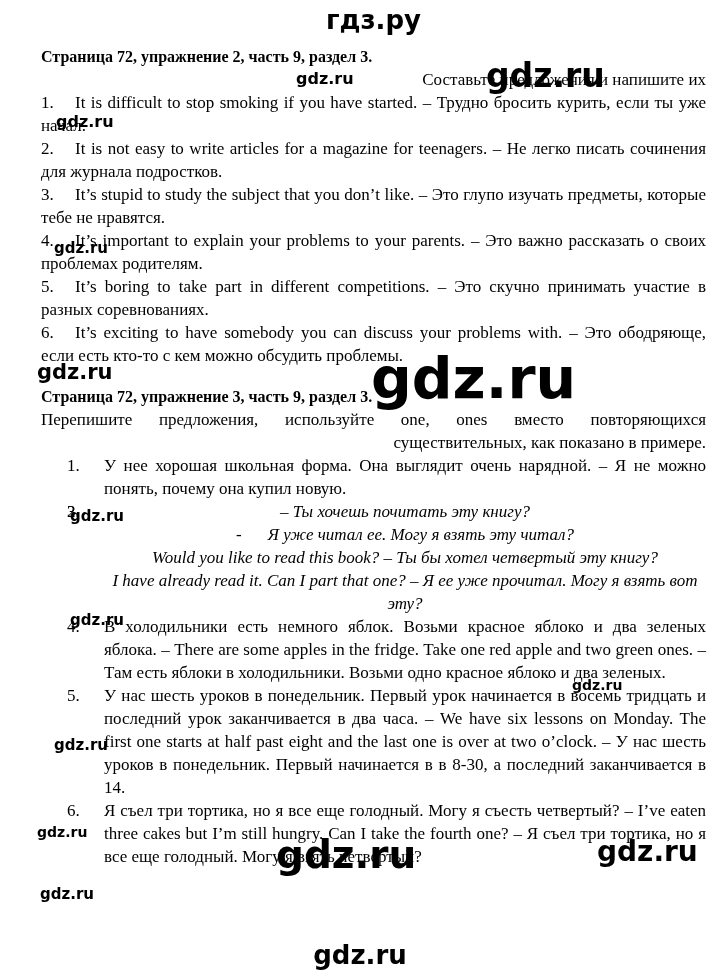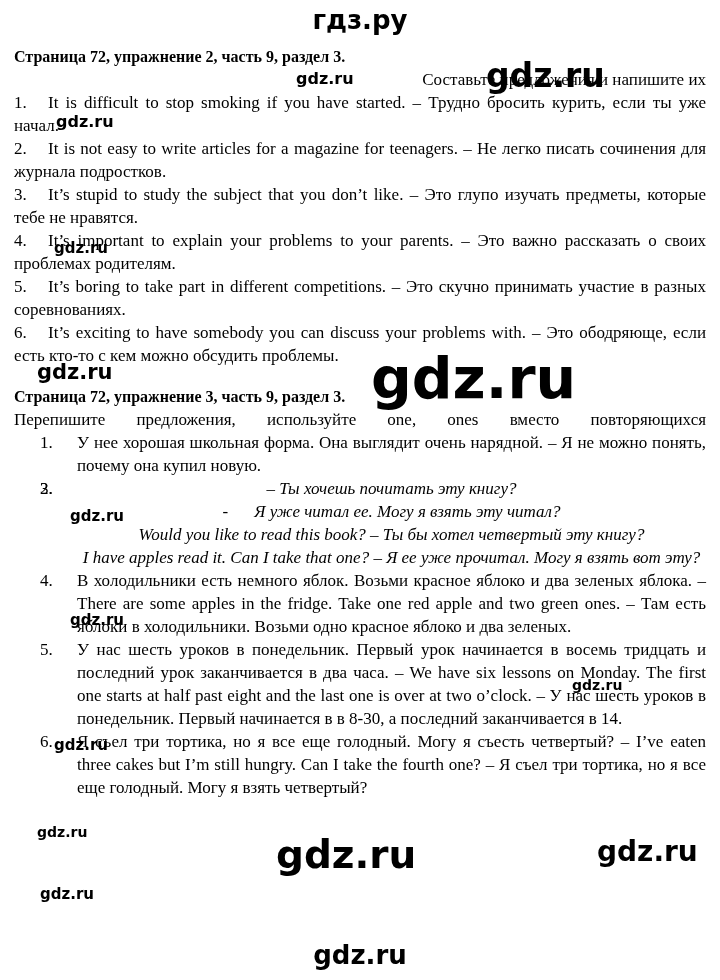--- a/index.html
+++ b/index.html
@@ -3,21 +3,21 @@
 <meta charset="utf-8">
 <style>
   html,body { margin:0; padding:0; }
   body {
     width:720px; height:980px;
     background:#ffffff; color:#000000;
     font-family:"Liberation Serif", "DejaVu Serif", serif;
     font-size:17px; line-height:23px;
     position:relative; overflow:hidden;
   }
-  .page { padding:0 14px; position:relative; }
+  .page { padding:0 14px; position:relative;margin-left:27px; }
   .site-header {
     font-family:"DejaVu Sans", "Liberation Sans", sans-serif;
     font-weight:700; font-size:26px; line-height:40px;
     text-align:center;
   }
   .ex-heading { font-weight:700; font-size:16px; margin-top:5px; }
   .ex-heading.second { margin-top:18px; }
   .intro { text-align:right; }
   .intro-just { text-align:justify; text-align-last:justify; }
   .item2 { margin:0; text-align:justify; }
@@ -68,31 +68,32 @@
     <p class="item2"><span class="num">1.</span><span>It is difficult to stop smoking if you have started. – Трудно бросить курить, если ты уже начал.</span></p>
     <p class="item2"><span class="num">2.</span><span>It is not easy to write articles for a magazine for teenagers. – Не легко писать сочинения для журнала подростков.</span></p>
     <p class="item2"><span class="num">3.</span><span>It’s stupid to study the subject that you don’t like. – Это глупо изучать предметы, которые тебе не нравятся.</span></p>
     <p class="item2"><span class="num">4.</span><span>It’s important to explain your problems to your parents. – Это важно рассказать о своих проблемах родителям.</span></p>
     <p class="item2"><span class="num">5.</span><span>It’s boring to take part in different competitions. – Это скучно принимать участие в разных соревнованиях.</span></p>
     <p class="item2"><span class="num">6.</span><span>It’s exciting to have somebody you can discuss your problems with. – Это ободряюще, если есть кто-то с кем можно обсудить проблемы.</span></p>
   </div>
 
   <div class="ex-heading second">Страница 72, упражнение 3, часть 9, раздел 3.</div>
   <div class="intro intro-just">Перепишите предложения, используйте one, ones вместо повторяющихся</div>
+  <div class="intro">существительных, как показано в примере.</div>
 
   <div>
     <div class="item3x"><span class="num">1.</span><span>У нее хорошая школьная форма. Она выглядит очень нарядной. – Я не можно понять, почему она купил новую.</span></div>
     <div class="item3x"><span class="num">2.</span></div>
 
     <div class="item3x dialog">
       <span class="num">3.</span>
       <div class="dialog-line">– Ты хочешь почитать эту книгу?</div>
       <div class="dialog-line"><span>-</span><span class="dash-gap">Я уже читал ее. Могу я взять эту читал?</span></div>
       <div class="dialog-line">Would you like to read this book? – Ты бы хотел четвертый эту книгу?</div>
-      <div class="dialog-line">I have apples read it. Can I take that one? – Я ее уже прочитал. Могу я взять вот эту?</div>
+      <div class="dialog-line">I have already read it. Can I part that one? – Я ее уже прочитал. Могу я взять вот эту?</div>
     </div>
 
     <div class="item3x"><span class="num">4.</span><span>В холодильники есть немного яблок. Возьми красное яблоко и два зеленых яблока. – There are some apples in the fridge. Take one red apple and two green ones. – Там есть яблоки в холодильники. Возьми одно красное яблоко и два зеленых.</span></div>
     <div class="item3x"><span class="num">5.</span><span>У нас шесть уроков в понедельник. Первый урок начинается в восемь тридцать и последний урок заканчивается в два часа. – We have six lessons on Monday. The first one starts at half past eight and the last one is over at two o’clock. – У нас шесть уроков в понедельник. Первый начинается в в 8-30, а последний заканчивается в 14.</span></div>
     <div class="item3x"><span class="num">6.</span><span>Я съел три тортика, но я все еще голодный. Могу я съесть четвертый? – I’ve eaten three cakes but I’m still hungry. Can I take the fourth one? – Я съел три тортика, но я все еще голодный. Могу я взять четвертый?</span></div>
   </div>
 
 </div>
 
 <div class="wm wm-a">gdz.ru</div>

